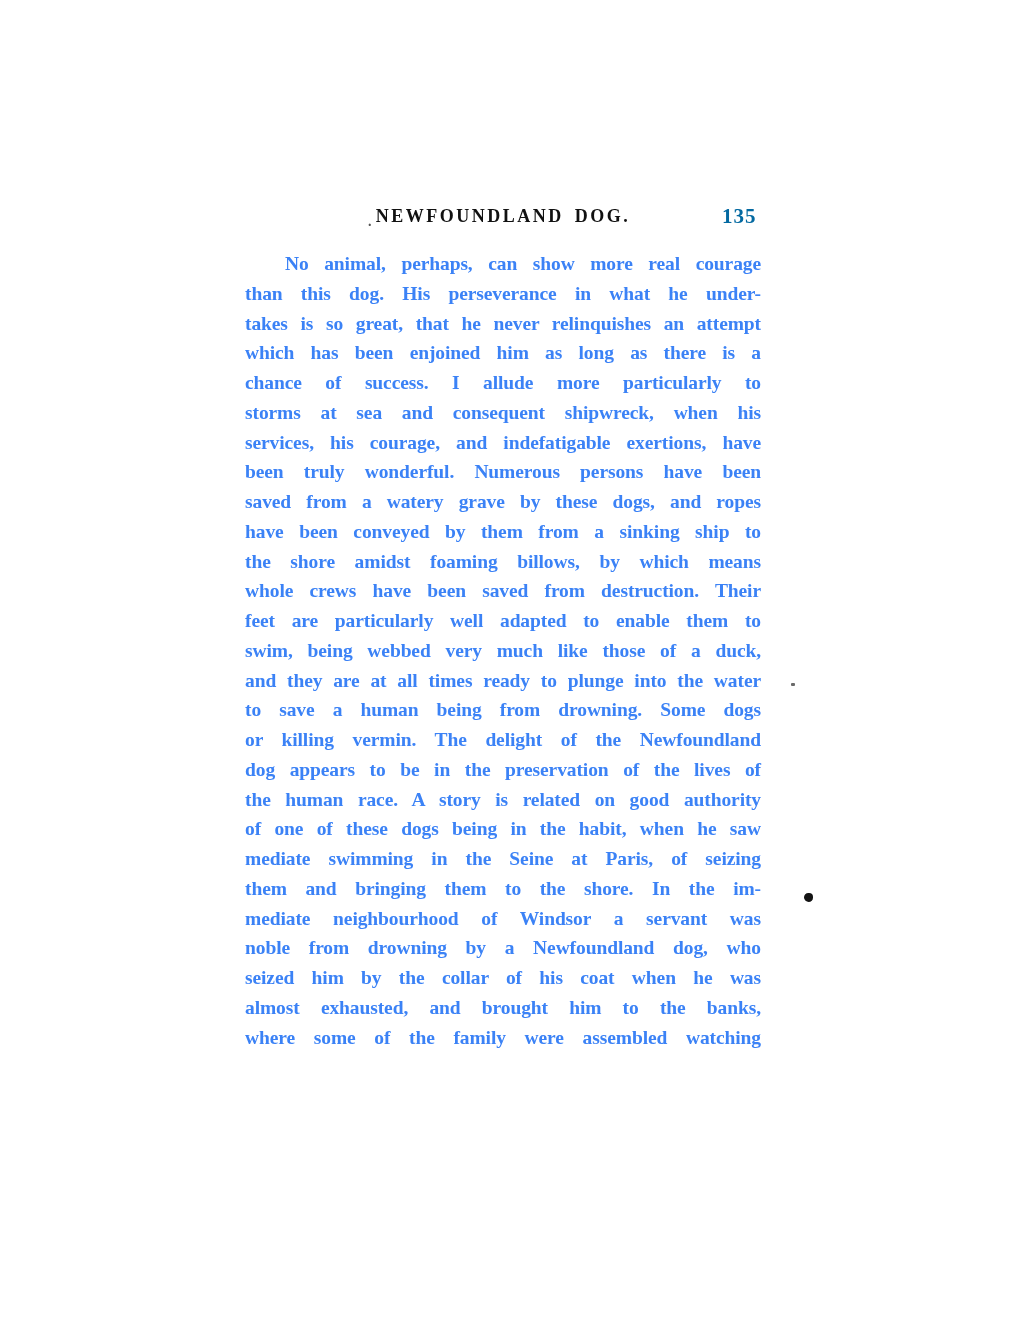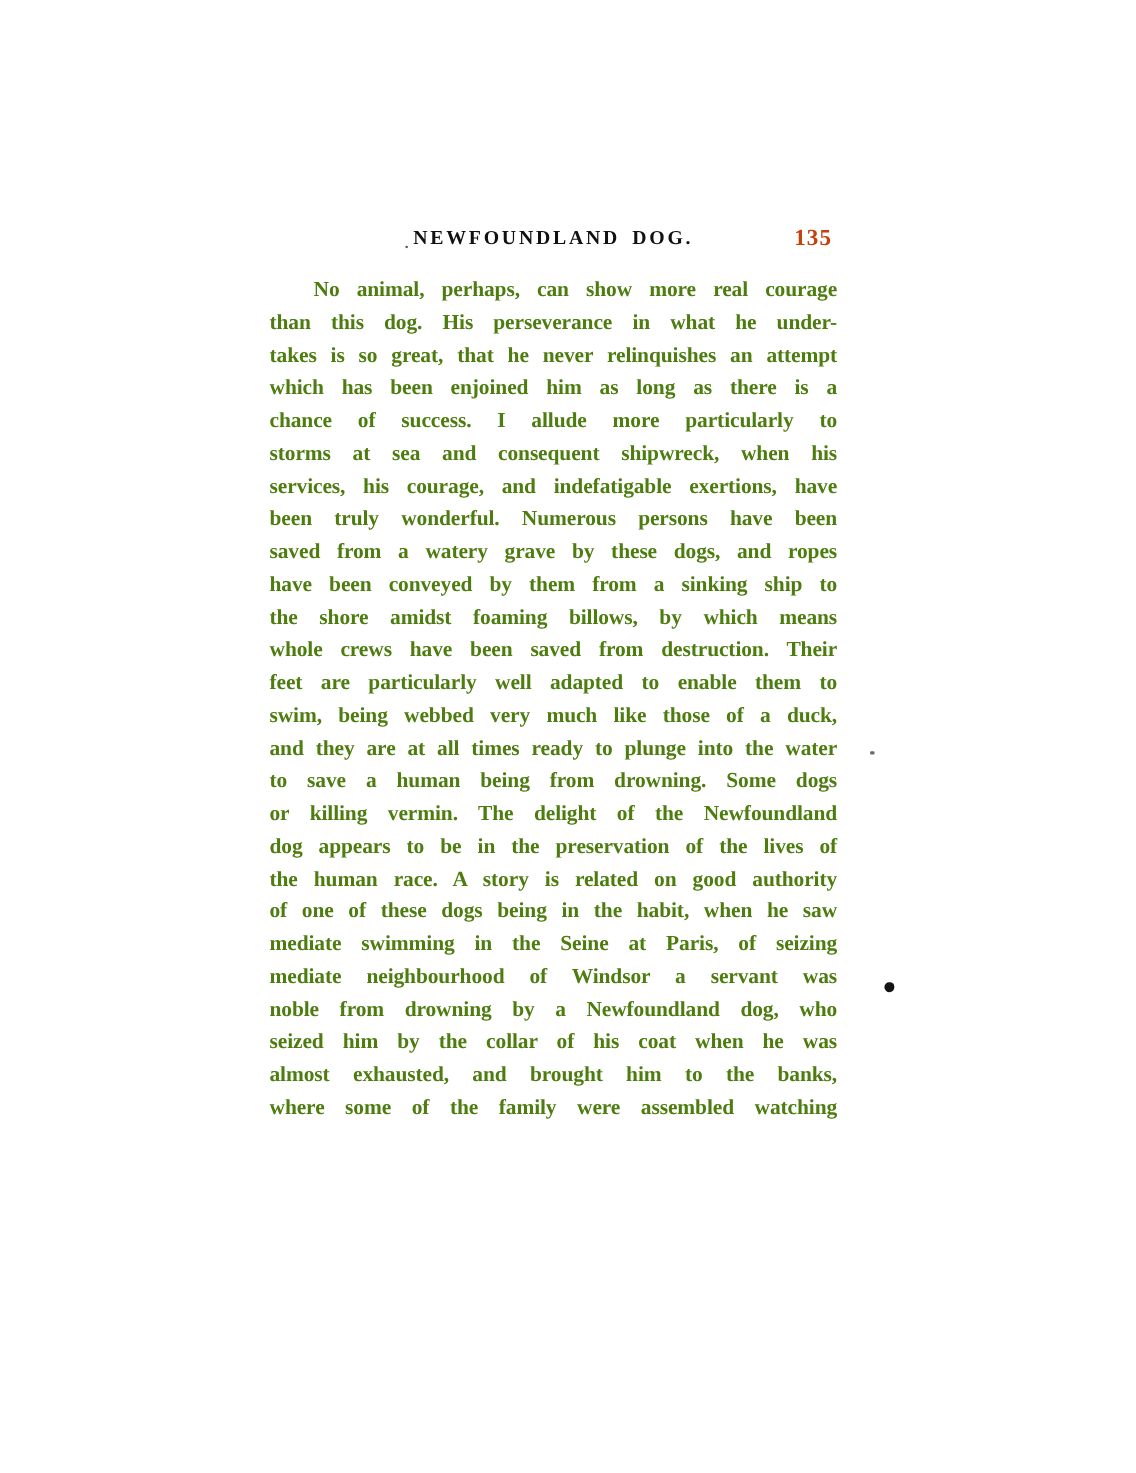--- a/index.html
+++ b/index.html
@@ -41,39 +41,39 @@
     font-weight: bold;
     color: #555555;
   }
   .hdr-num {
     position: absolute;
     left: 477px;
     top: -2px;
     font-size: 21px;
     font-weight: bold;
     letter-spacing: 1px;
-    color: #c2410c;
+    color: #0369a1;
   }
   
   .body-text {
     position: absolute;
     left: 245px;
     top: 249px;
     width: 516px;
   }
   .line {
     height: 29.75px;
     line-height: 29.75px;
     font-size: 19.5px;
     font-weight: bold;
     letter-spacing: -0.1px;
     text-align: justify;
     text-align-last: justify;
     white-space: nowrap;
-    color: #4d7c0f;
+    color: #3b82f6;
   }
   .line.indent {
     padding-left: 40px;
   }
   
   .speck {
     position: absolute;
     background: #222222;
   }
   .speck-small {
@@ -119,20 +119,21 @@
       <div class="line">whole crews have been saved from destruction.  Their</div>
       <div class="line">feet are particularly well adapted to enable them to</div>
       <div class="line">swim, being webbed very much like those of a duck,</div>
       <div class="line">and they are at all times ready to plunge into the water</div>
       <div class="line">to save a human being from drowning.  Some dogs</div>
       <div class="line">or killing vermin.  The delight of the Newfoundland</div>
       <div class="line">dog appears to be in the preservation of the lives of</div>
       <div class="line">the human race.  A story is related on good authority</div>
       <div class="line">of one of these dogs being in the habit, when he saw</div>
       <div class="line">mediate swimming in the Seine at Paris, of seizing</div>
+      <div class="line">them and bringing them to the shore.  In the im-</div>
       <div class="line">mediate neighbourhood of Windsor a servant was</div>
       <div class="line">noble from drowning by a Newfoundland dog, who</div>
       <div class="line">seized him by the collar of his coat when he was</div>
       <div class="line">almost exhausted, and brought him to the banks,</div>
       <div class="line">where some of the family were assembled watching</div>
     </div>
 
   <span class="speck speck-small"></span>
   <span class="speck speck-dot"></span>
 

